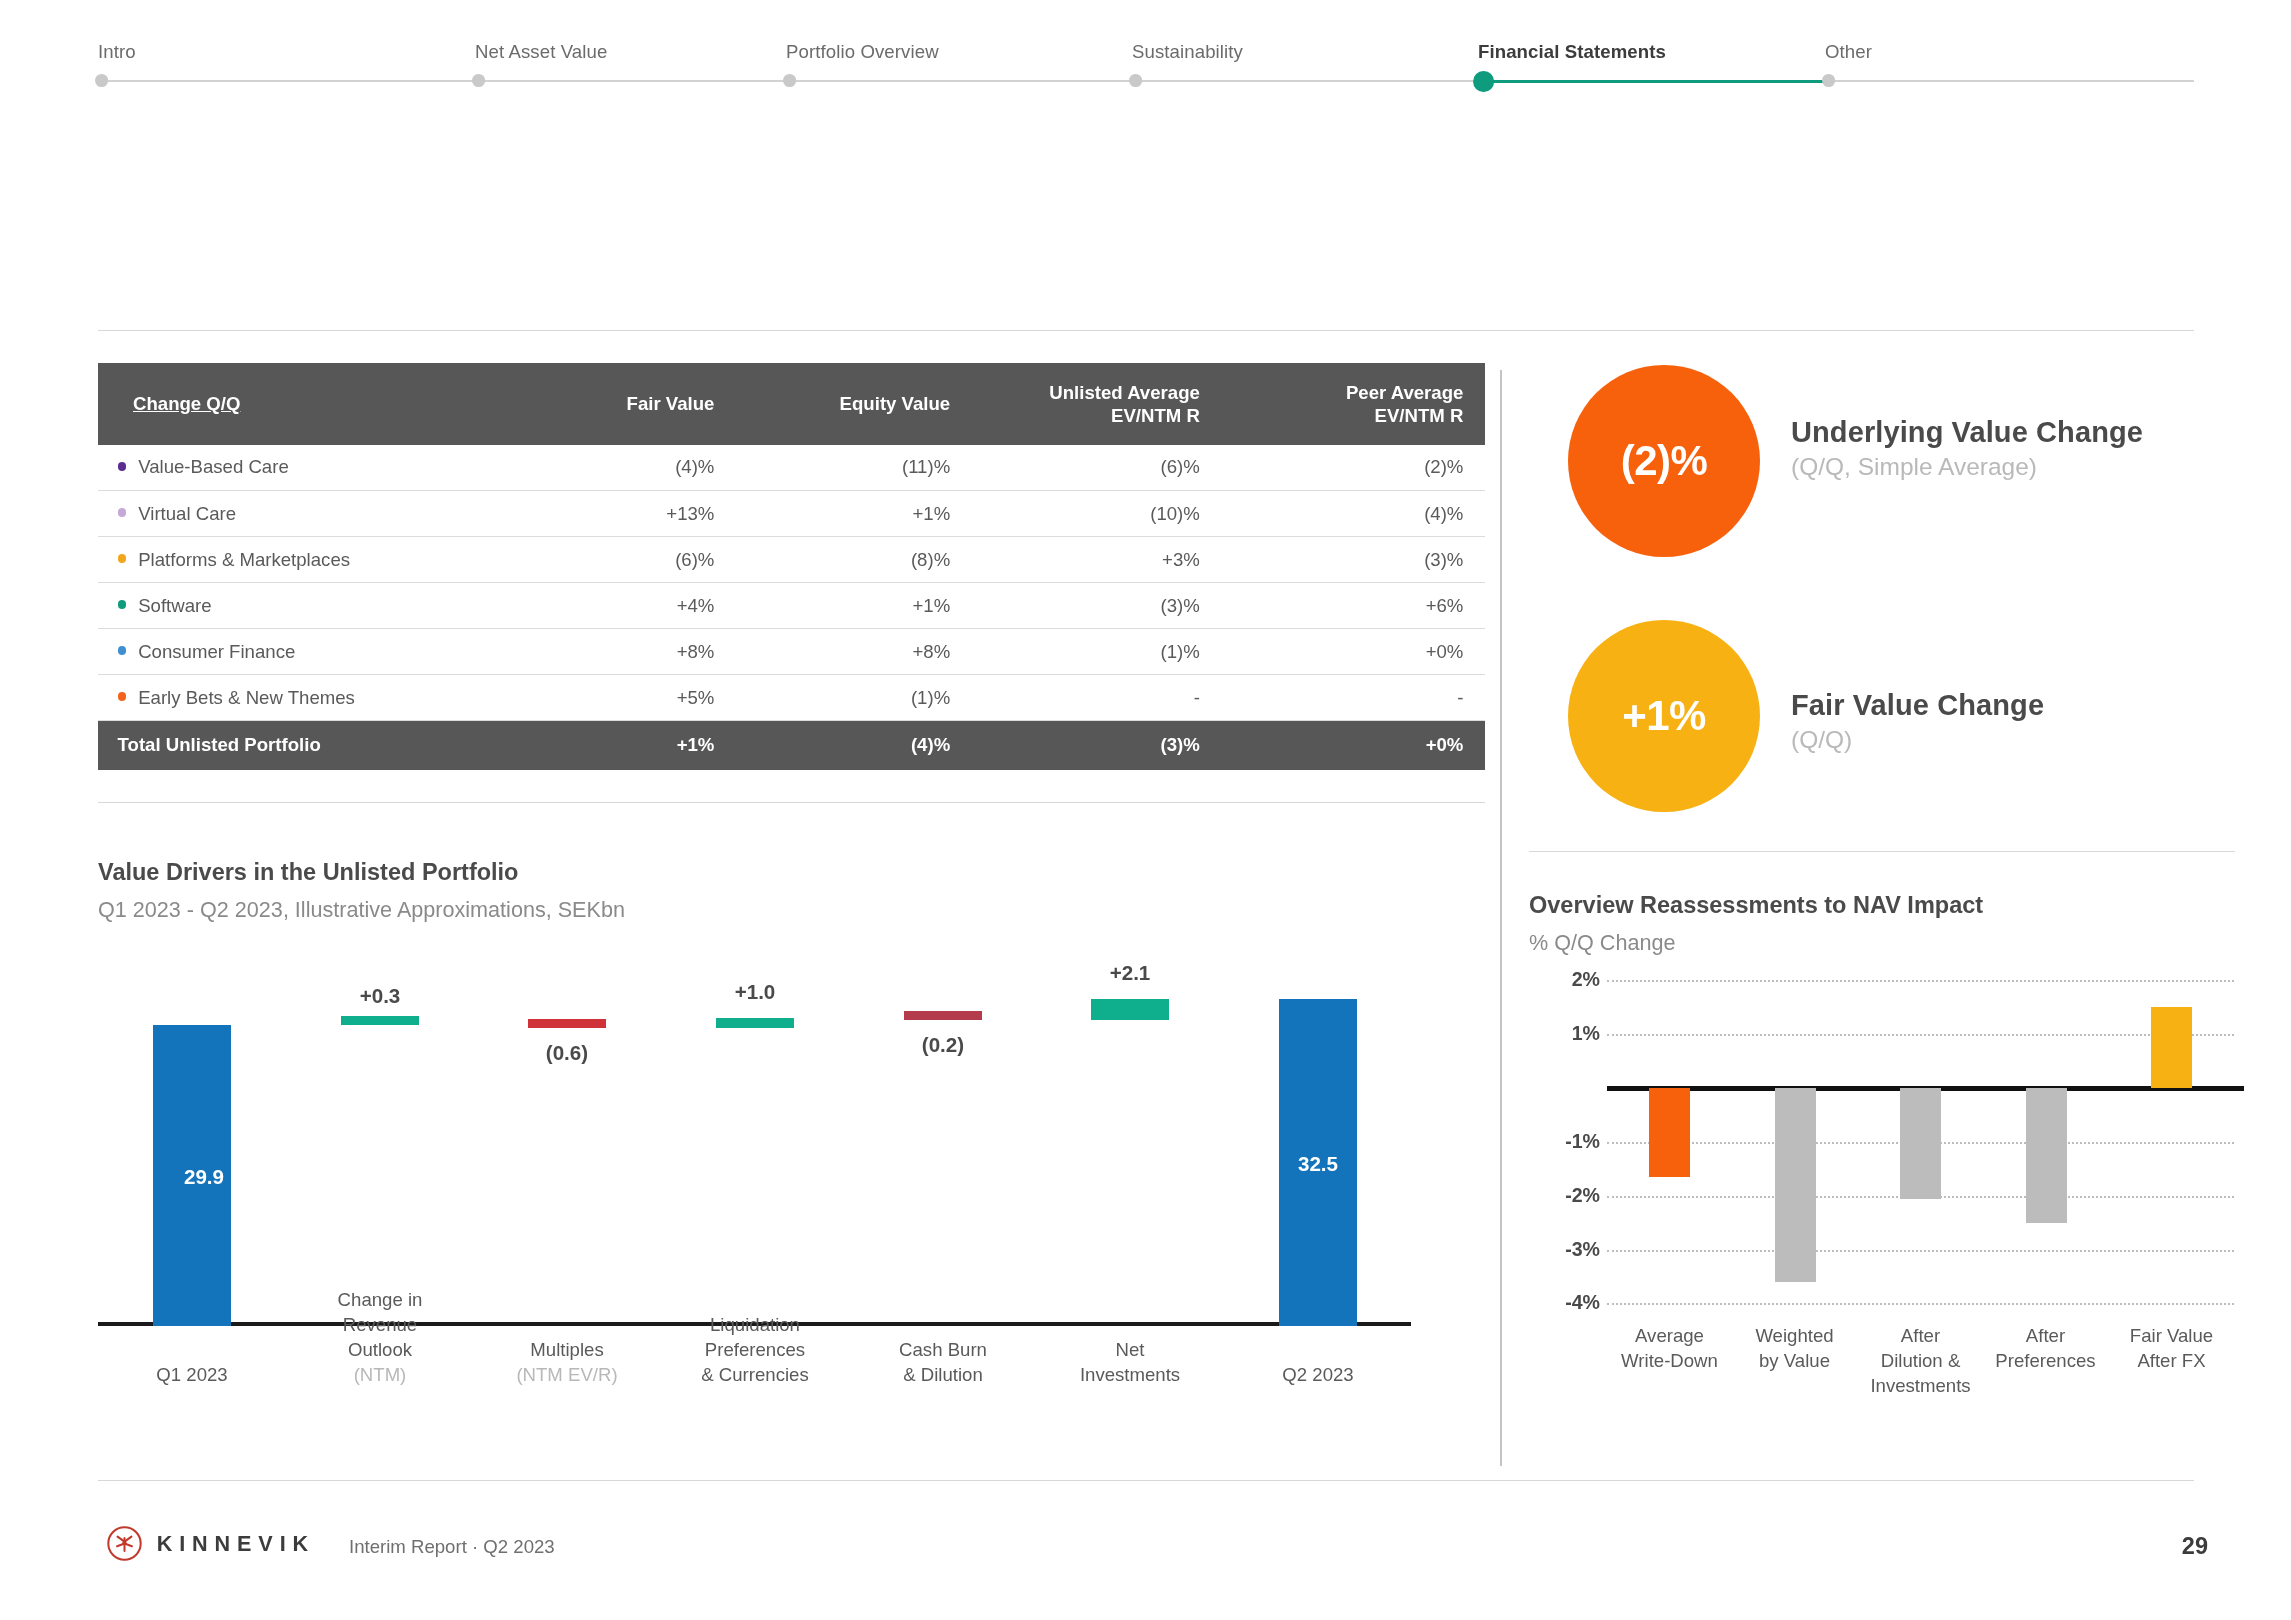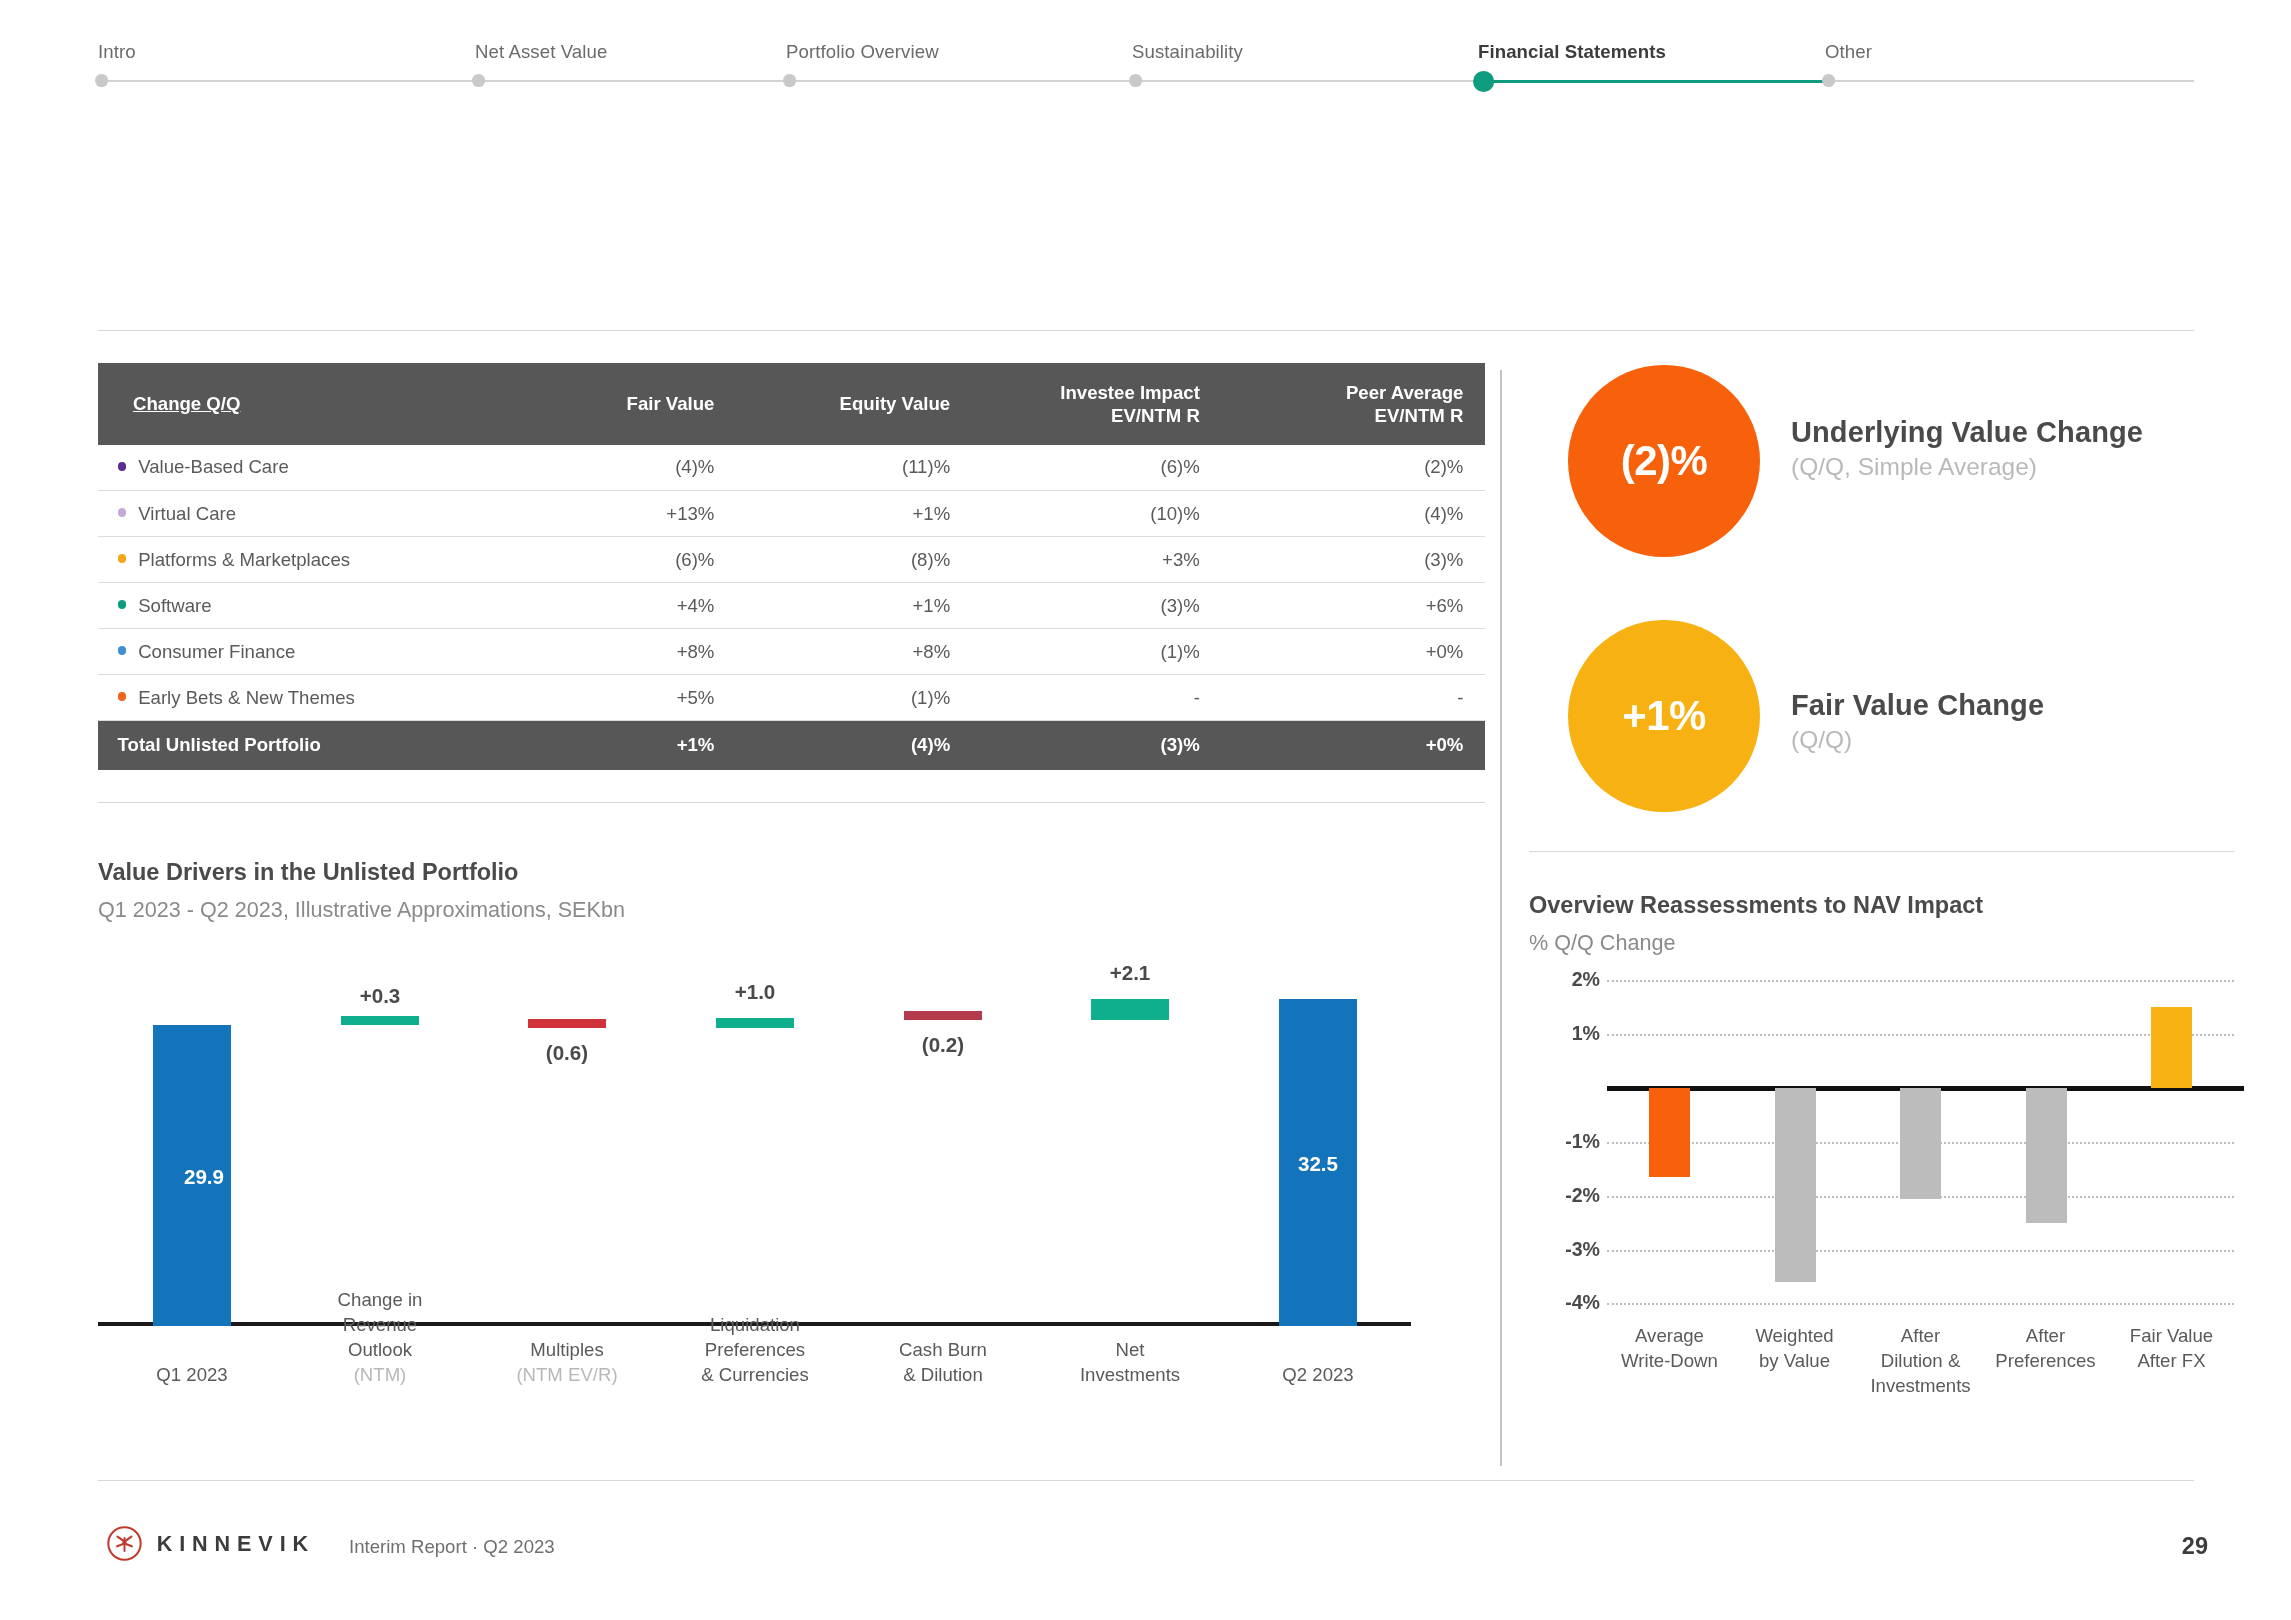--- a/index.html
+++ b/index.html
@@ -137,21 +137,21 @@
   <div class="rule" style="left:98px; top:1480px; width:2096px;"></div>
   <div class="vrule" style="left:1500px; top:370px; width:2px; height:1096px;"></div>
 
   <div class="table-wrap">
     <table class="qq">
       <thead>
         <tr>
           <th class="left" style="width:30%"><span>Change Q/Q</span></th>
           <th class="right" style="width:16%"><span>Fair Value</span></th>
           <th class="right" style="width:17%"><span>Equity Value</span></th>
-          <th class="right" style="width:18%"><span class="nl" style="white-space: pre-line;">Investee Impact
+          <th class="right" style="width:18%"><span class="nl" style="white-space: pre-line;">Unlisted Average
 EV/NTM R</span></th>
           <th class="right" style="width:19%"><span class="nl" style="white-space: pre-line;">Peer Average
 EV/NTM R</span></th>
         </tr>
       </thead>
       <tbody id="table-body">
           <tr>
             <td class="cat"><span class="bullet" style="background: rgb(92, 45, 145);"></span><span>Value-Based Care</span></td>
             <td class="num">(4)%</td>
             <td class="num">(11)%</td>

